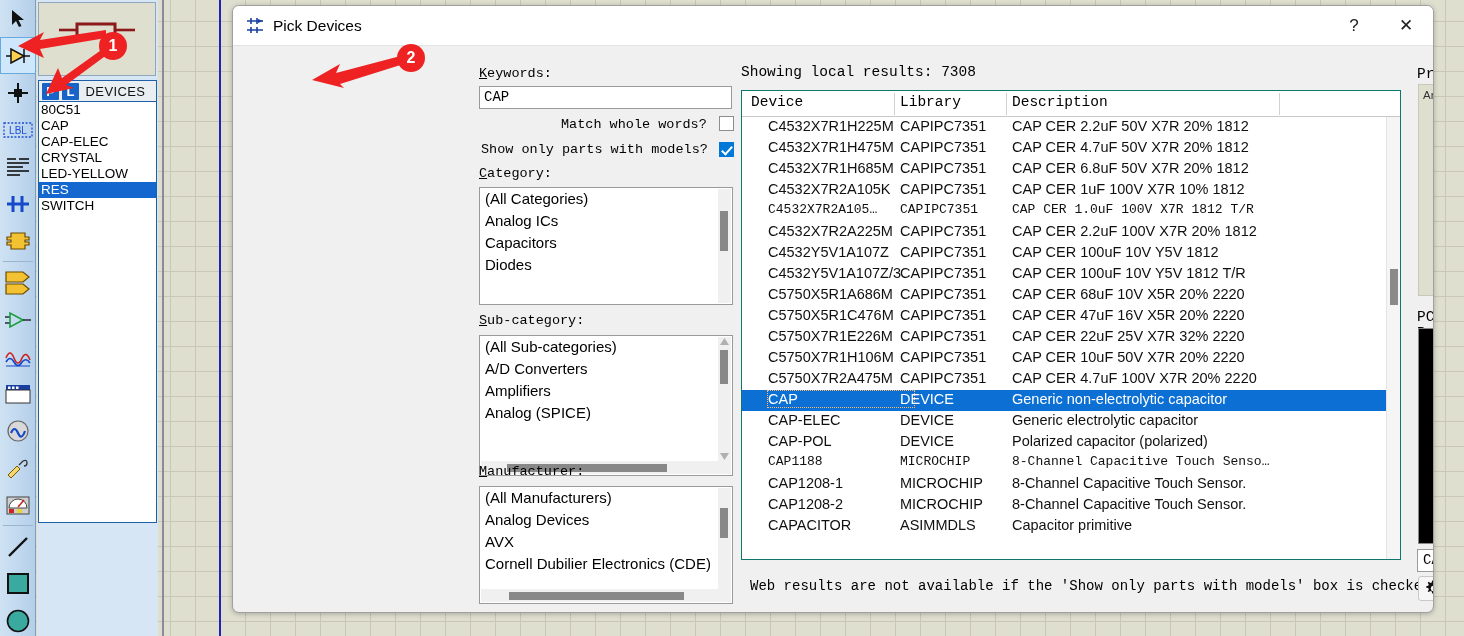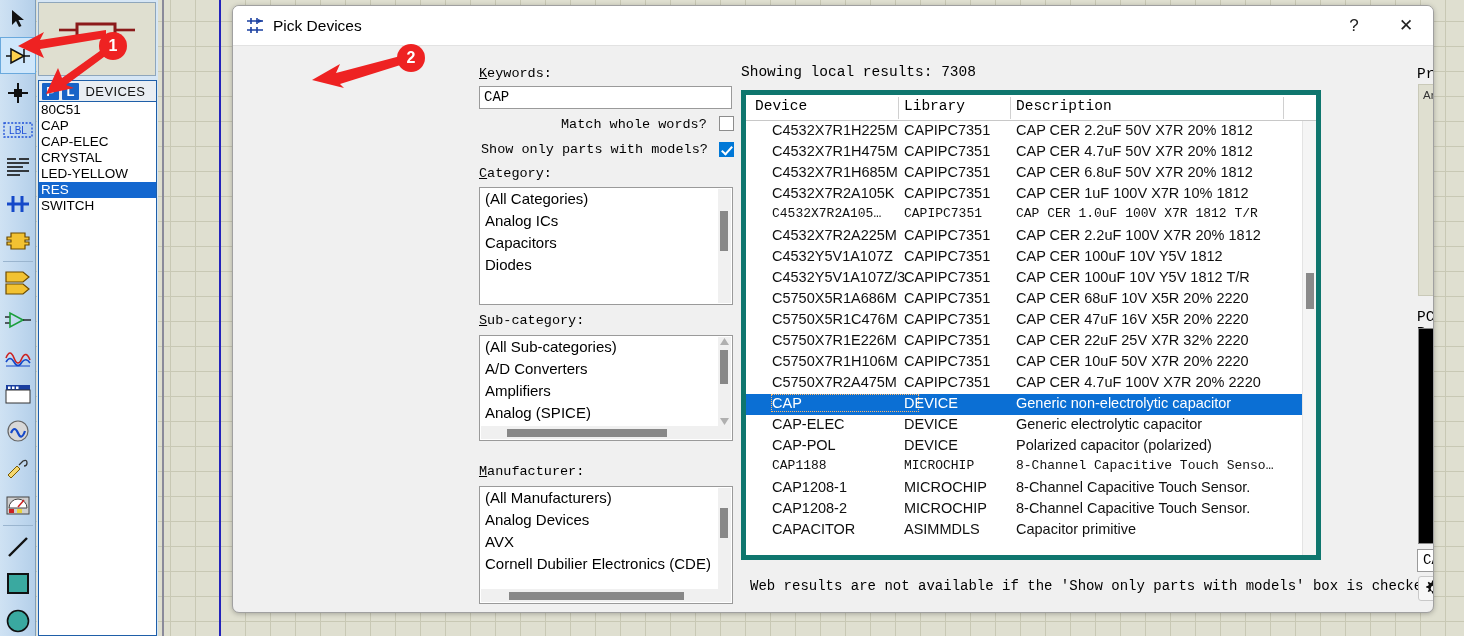--- a/index.html
+++ b/index.html
@@ -73,21 +73,21 @@
     width: 17px; height: 17px; background: #1763c7; color: #fff;
     font-size: 13px; font-weight: bold; line-height: 17px; text-align: center;
     margin-left: 3px; border-radius: 1px;
     font-family: "Liberation Sans", sans-serif;
   }
   #devices-title {
     flex: 1; text-align: center; font-size: 13px; color: #111;
     letter-spacing: .4px; padding-right: 4px;
   }
   #devices-list {
-    position: absolute; left: 1px; top: 102px; width: 119px; height: 534px;
+    position: absolute; left: 1px; top: 102px; width: 119px; height: 421px;
     background: #fff; border: 1px solid #1f5fa8; border-top: none;
     overflow: hidden;
   }
   .dev-item {
     font-size: 13.5px; color: #000; padding: 0 2px; height: 16px; line-height: 16px;
     white-space: nowrap;
   }
   .dev-item.sel { background: #1367cf; color: #fff; }
 
   
@@ -170,22 +170,22 @@
   .arrow-up, .arrow-down {
     position: absolute; left: 1px; width: 11px; height: 9px;
   }
 
   
   #showing {
     position: absolute; left: 508px; top: 58px;
     font-family: "Liberation Mono", monospace; font-size: 14.5px; color: #000;
   }
   #results {
-    position: absolute; left: 508px; top: 84px; width: 580px; height: 470px;
-    background: #fff; border: 5px solid #0f766e;
+    position: absolute; left: 508px; top: 84px; width: 660px; height: 470px;
+    background: #fff; border: 1px solid #0f766e;
     overflow: hidden;
   }
   #res-head {
     position: relative; height: 26px; border-bottom: 1px solid #c8c8c8;
     background: #fff;
   }
   #res-head .hcell {
     position: absolute; top: 3px;
     font-family: "Liberation Mono", monospace; font-size: 14.5px; color: #000;
   }
@@ -465,21 +465,21 @@
       <div class="li">(All Categories)</div>
       <div class="li">Analog ICs</div>
       <div class="li">Capacitors</div>
       <div class="li">Diodes</div>
       <div class="vscroll">
         <div class="vthumb" style="top:22px; height:40px;"></div>
       </div>
     </div>
 
     <span class="lbl" style="left:246px; top:307px;"><u>S</u>ub-category:</span>
-    <div class="listbox" style="left:246px; top:329px; width:254px; height:106px;">
+    <div class="listbox" style="left:246px; top:329px; width:254px; height:141px;">
       <div class="li">(All Sub-categories)</div>
       <div class="li">A/D Converters</div>
       <div class="li">Amplifiers</div>
       <div class="li">Analog (SPICE)</div>
       <div class="vscroll" style="bottom:14px;">
         <svg class="arrow-up" style="top:0;" viewBox="0 0 11 9">
             <polygon points="5.5,1 10,8 1,8" fill="#b0b0b0"></polygon>
           </svg>
         <div class="vthumb" style="top:13px; height:34px;"></div>
         <svg class="arrow-down" style="bottom:0;" viewBox="0 0 11 9">

